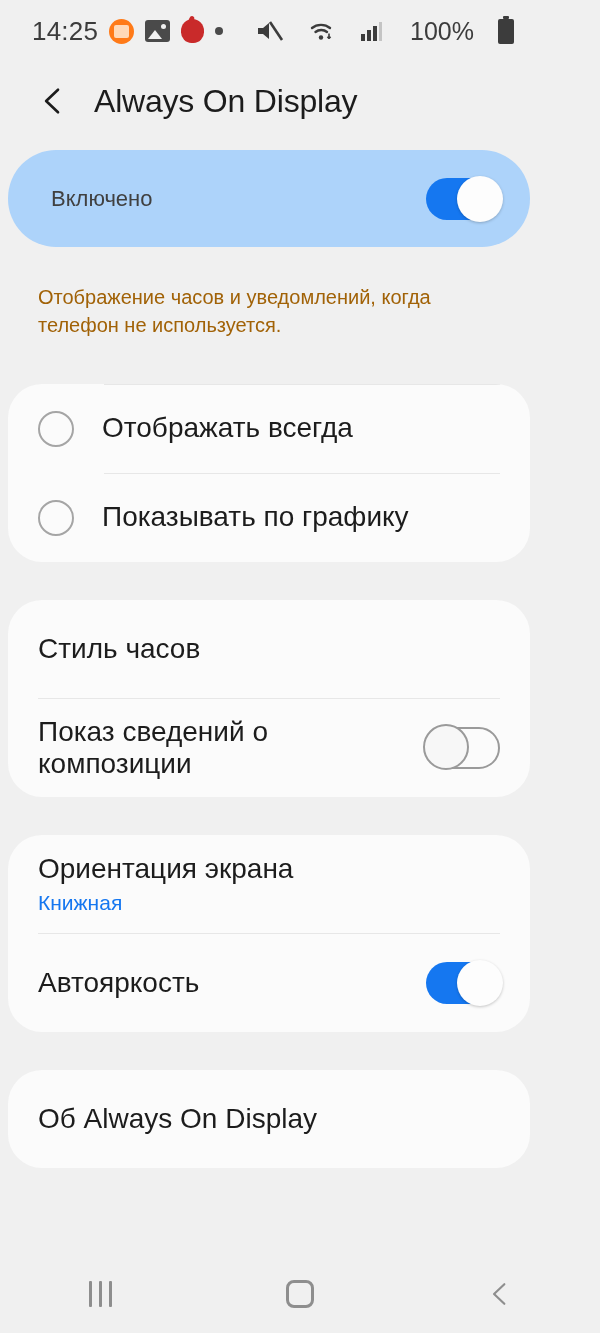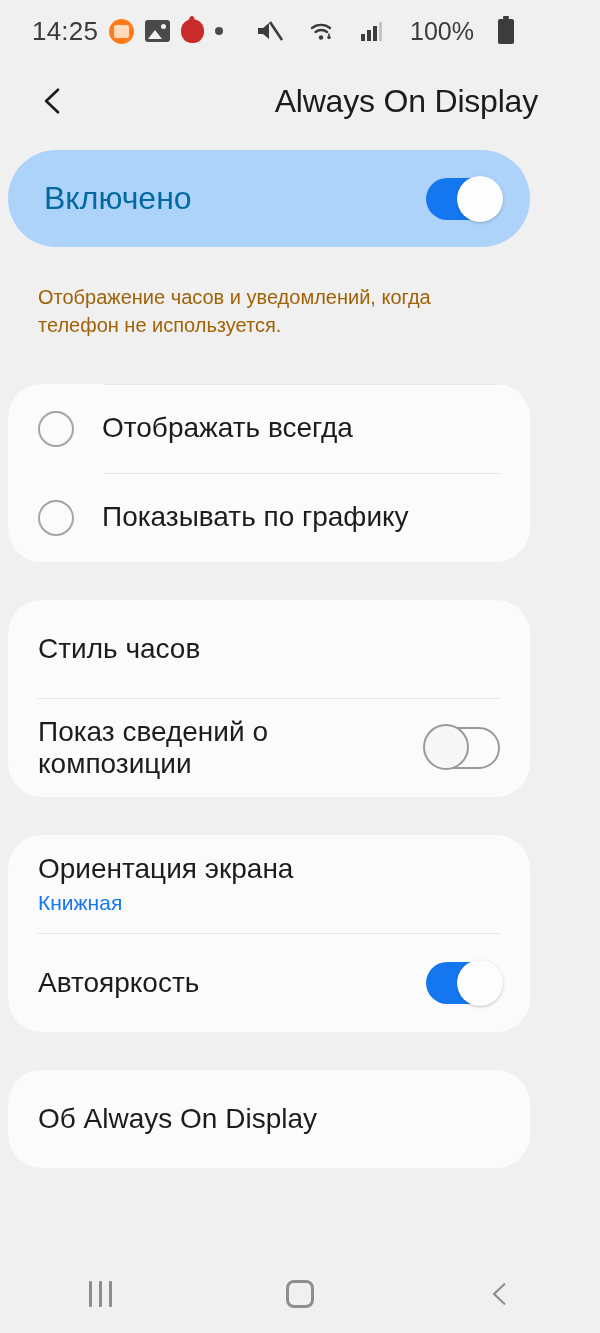--- a/index.html
+++ b/index.html
@@ -53,31 +53,31 @@
   .sb-batt { font-size:25px; color:#3c3c3c; margin-left:2px;}
   .ic-battery {
     width:16px; height:25px; background:#3c3c3c; border-radius:2px; position:relative;
   }
   .ic-battery:before{
     content:""; position:absolute; top:-3px; left:5px; width:6px; height:3px;
     background:#3c3c3c; border-radius:1px;
   }
 
   
-  .header { height:78px; display:flex; align-items:center; padding-left:38px; gap:26px;justify-content:space-between; }
+  .header { height:78px; display:flex; align-items:center; padding-left:38px; gap:26px; }
   .back-chevron { width:30px; height:30px; }
   .header-title { font-size:32px; color:#1c1c1c; letter-spacing:-.2px; }
 
   
   .master {
     margin:10px 8px 0 8px; height:97px; background:#ADD3FA; border-radius:48px;
     display:flex; align-items:center; justify-content:space-between;
     padding:0 30px 0 36px;
   }
-  .master-label { font-size:32px; color:#0369a1; }
+  .master-label { font-size:22px; color:#404040;margin-left:7px; }
 
   .switch-on {
     width:74px; height:42px; border-radius:21px; background:#1577F0;
     position:relative; flex:none;
   }
   .switch-on .knob {
     position:absolute; top:-2px; right:-3px; width:46px; height:46px;
     border-radius:50%; background:#fdfdfd; box-shadow:0 1px 3px rgba(0,0,0,.22);
   }
   .switch-off {

